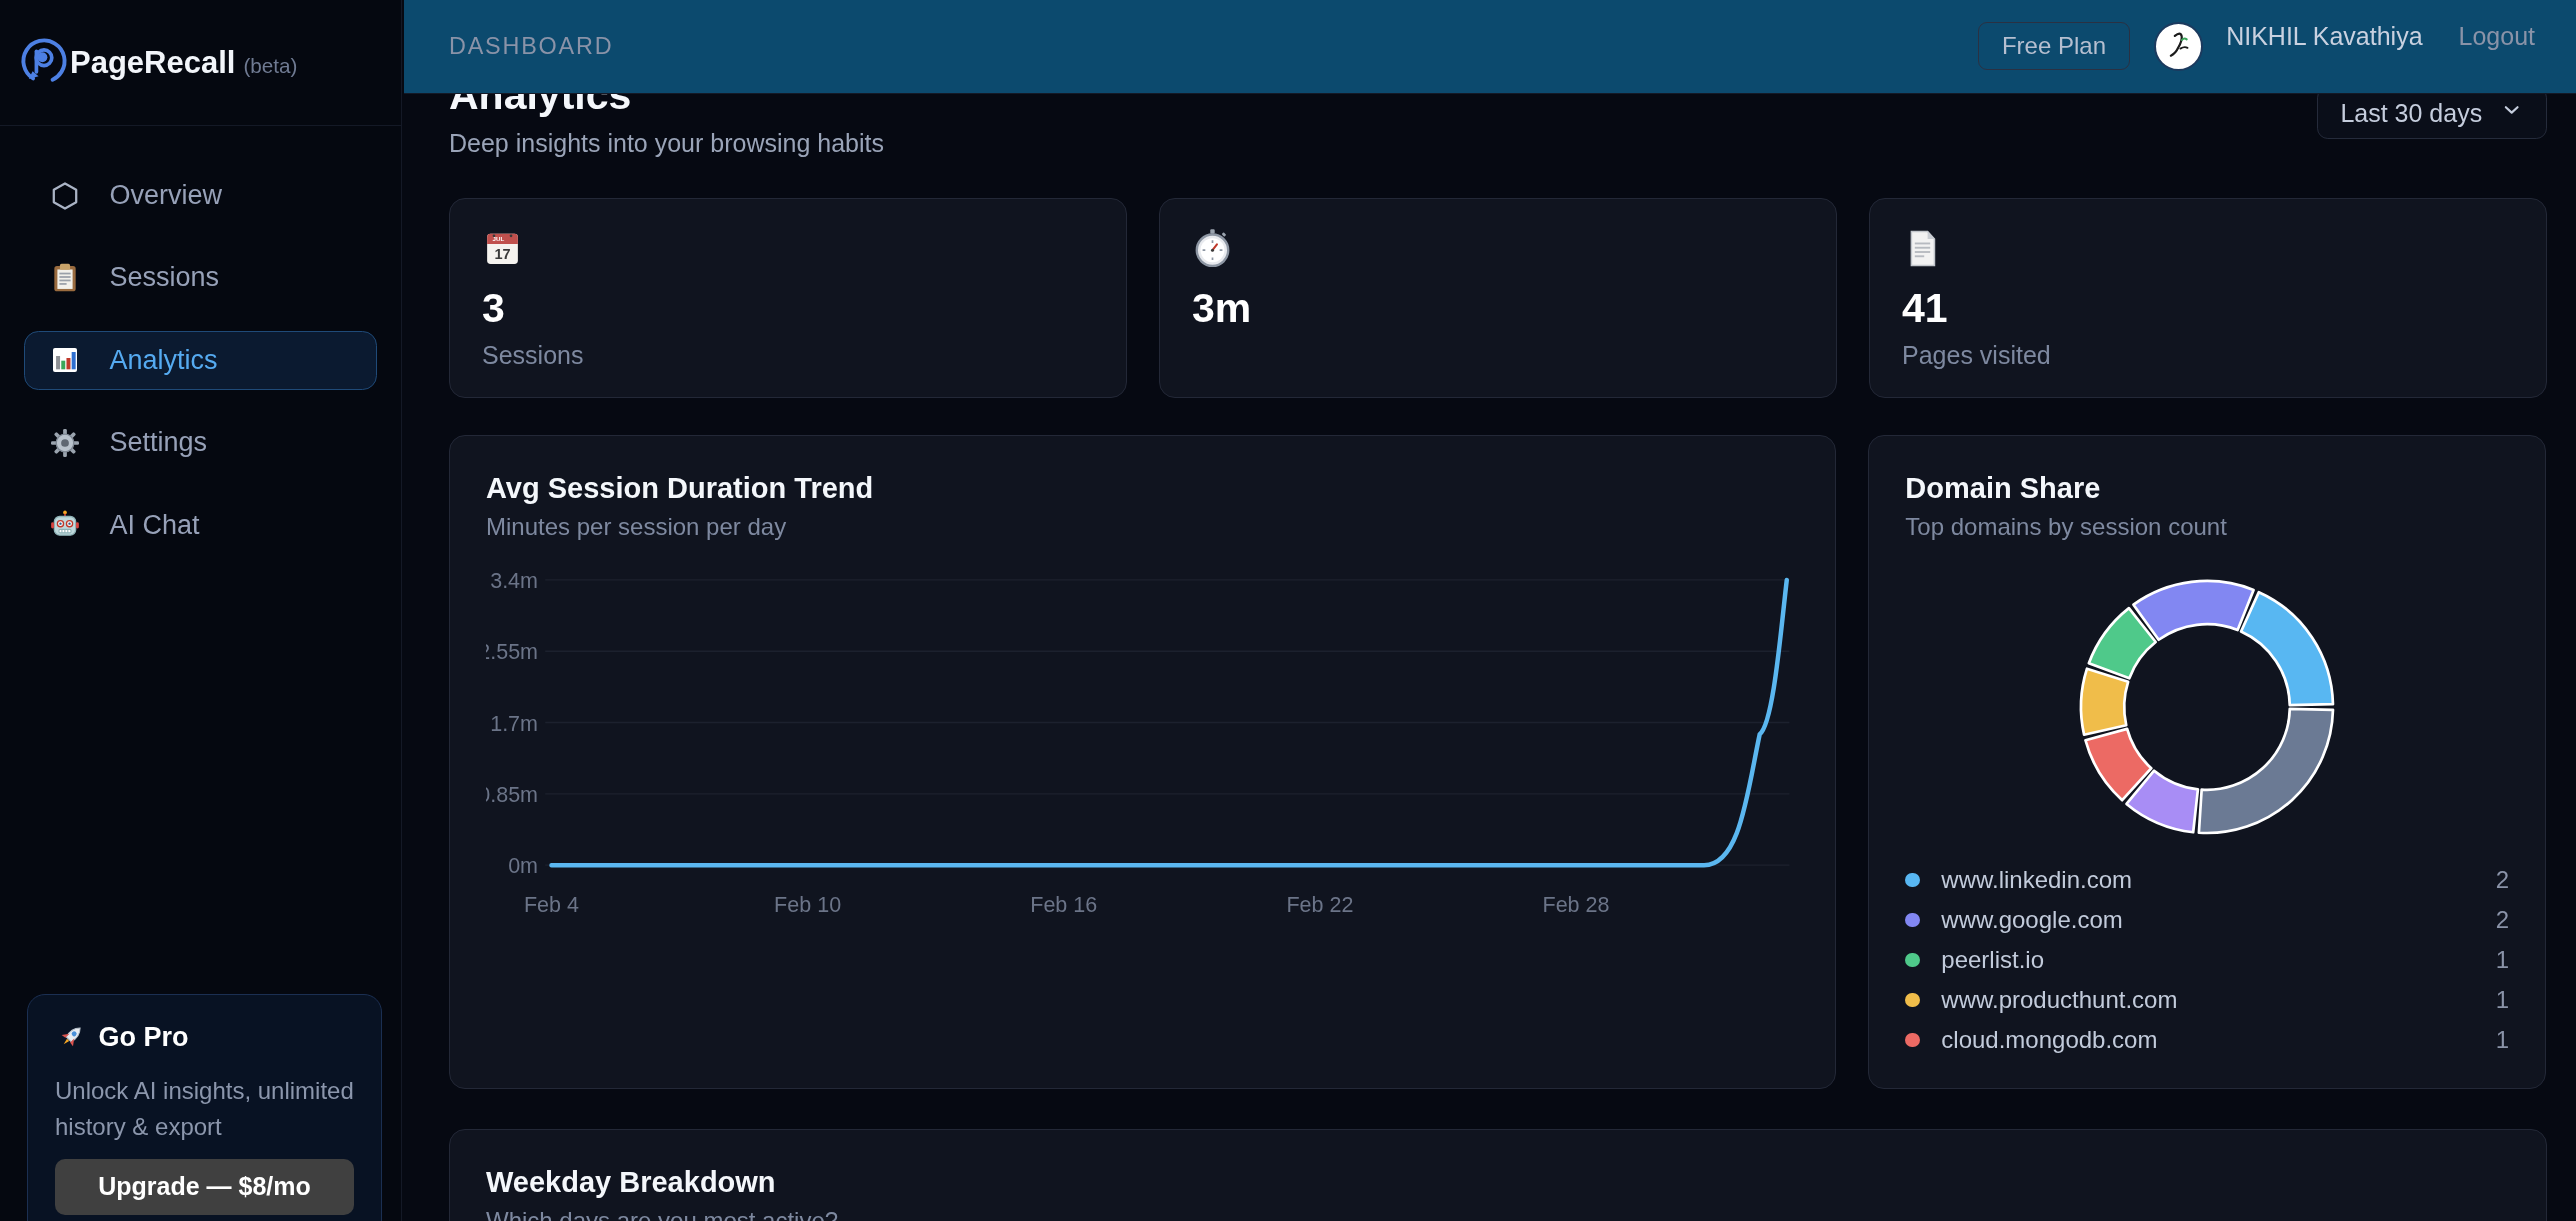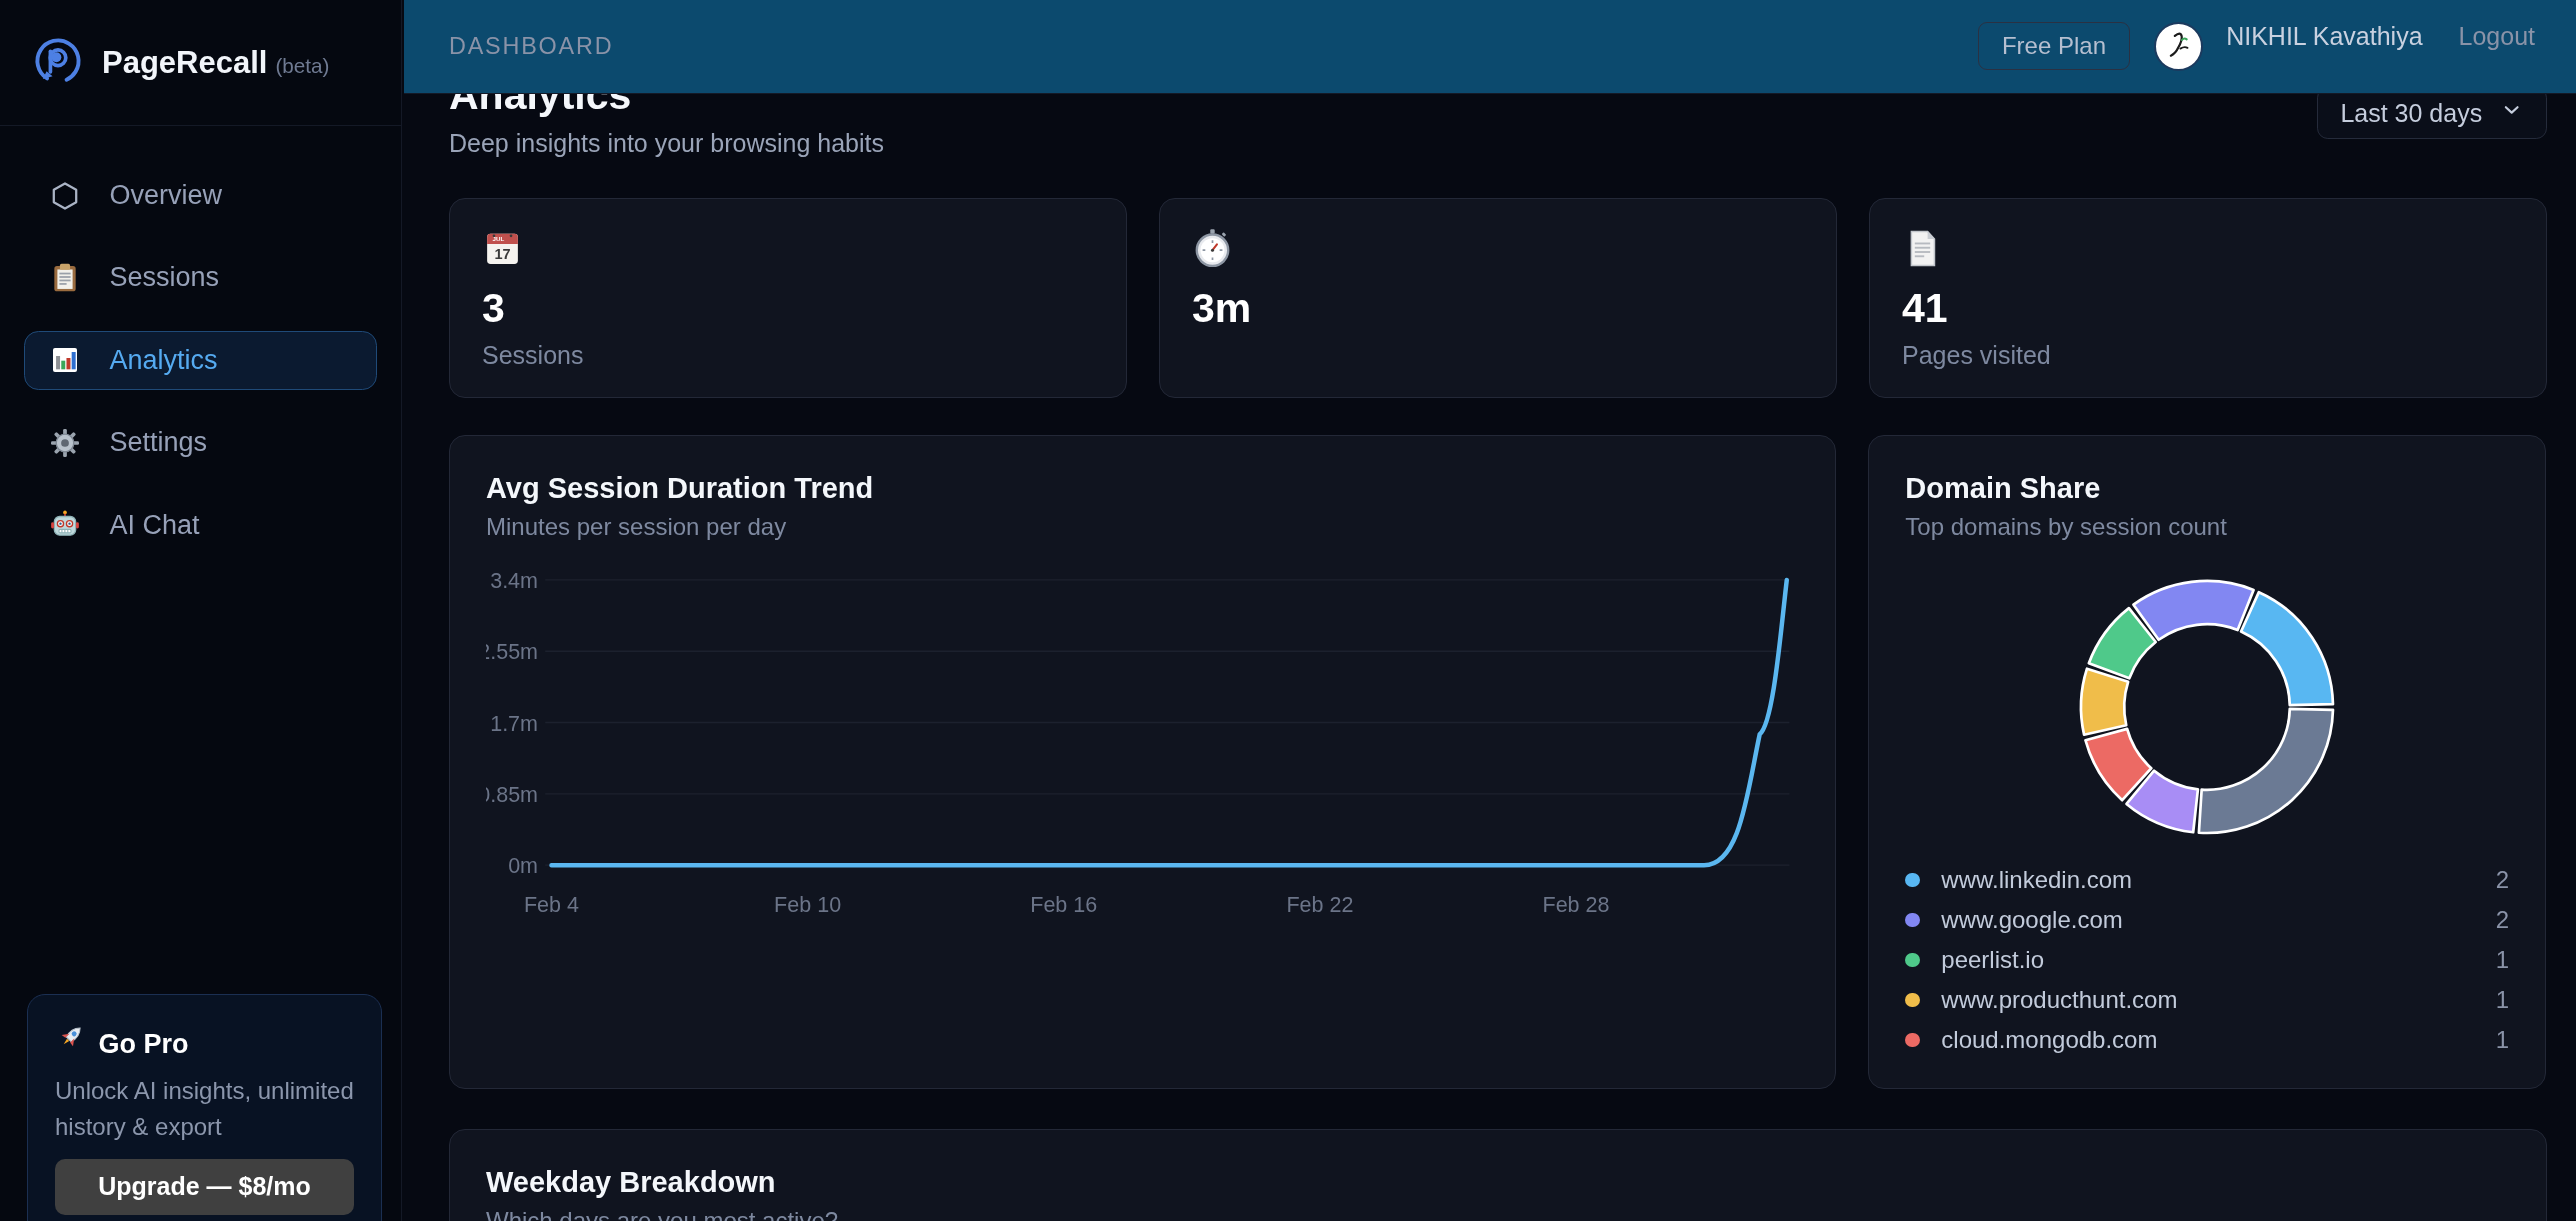--- a/index.html
+++ b/index.html
@@ -2,35 +2,35 @@
 <html style="font-size:14.4px"><head>
 <meta charset="utf-8">
 <style>
   html,body{margin:0;padding:0;background:#04070e;}
   .app{position:relative;width:2576px;height:1221px;overflow:hidden;
        font-family:"Liberation Sans","DejaVu Sans",sans-serif;background:#060912;}
 
   
   .sidebar{position:absolute;left:0;top:0;bottom:0;width:402px;background:#050810;
            border-right:1.8px solid #141926;box-sizing:border-box;z-index:3;}
-  .brand{height:126px;display:flex;align-items:center;padding-left:32px;gap:18px;
+  .brand{height:126px;display:flex;align-items:center;padding-left:18px;
          border-bottom:1.8px solid #141926;box-sizing:border-box;}
   .brand-name{font-size:31px;font-weight:bold;color:#f2f5fa;}
   .beta{font-size:20.7px;color:#6f7a92;font-weight:normal;margin-left:8px;}
   .nav{padding:40px 24px 0;}
   .nav-item{display:flex;align-items:center;gap:27px;height:59px;padding-left:23.4px;margin-bottom:23.4px;
             border-radius:14.4px;color:#97a1b8;font-size:27px;cursor:pointer;
             border:1.8px solid transparent;box-sizing:border-box;}
   .nav-item.active{background:#0b1a30;border-color:#1f4a78;color:#55aaf0;}
   .nav-icon{width:34px;height:34px;display:flex;align-items:center;justify-content:center;}
   .nav-icon svg{width:32px;height:32px;}
 
   .promo{position:absolute;left:27px;top:994px;width:355px;height:270px;background:#081223;
          border:1.8px solid #1b2f52;border-radius:18px;padding:27px;box-sizing:border-box;}
-  .promo-title{display:flex;gap:12.6px;align-items:flex-end;font-size:27px;font-weight:bold;color:#ffffff;}
+  .promo-title{display:flex;gap:12.6px;align-items:flex-start;font-size:27px;font-weight:bold;color:#ffffff;}
   .promo-title svg{width:31px;height:31px;}
   .promo-desc{margin-top:12.6px;font-size:24px;line-height:36px;color:#8b96ac;}
   .upgrade-btn{margin-top:14.4px;width:100%;height:56px;border:none;border-radius:10px;background:#404040;
                color:#fff;font-size:25px;font-weight:bold;font-family:inherit;cursor:pointer;}
 
   
   .topbar{position:absolute;left:404px;right:0;top:0;height:94px;border-bottom:1.8px solid #141926;
           display:flex;align-items:center;padding:0 41px 0 45px;box-sizing:border-box;
           background:#0c4a6e;z-index:2;}
   .crumb{font-size:23.4px;letter-spacing:1.8px;color:#8a93a8;}

